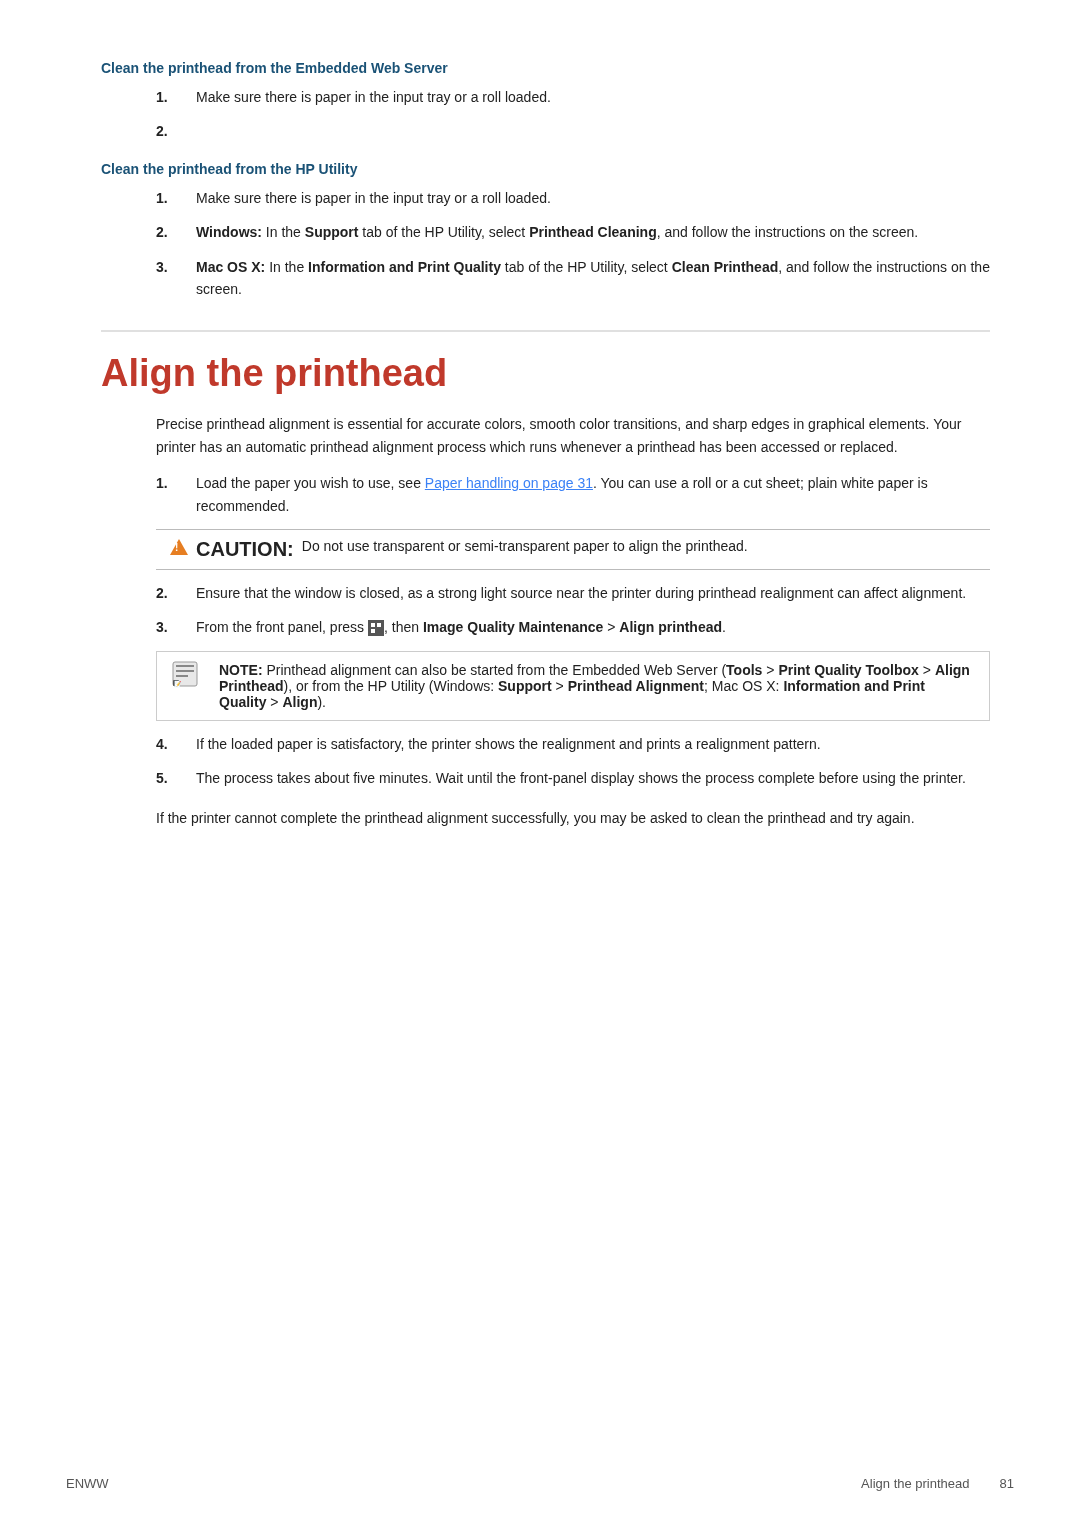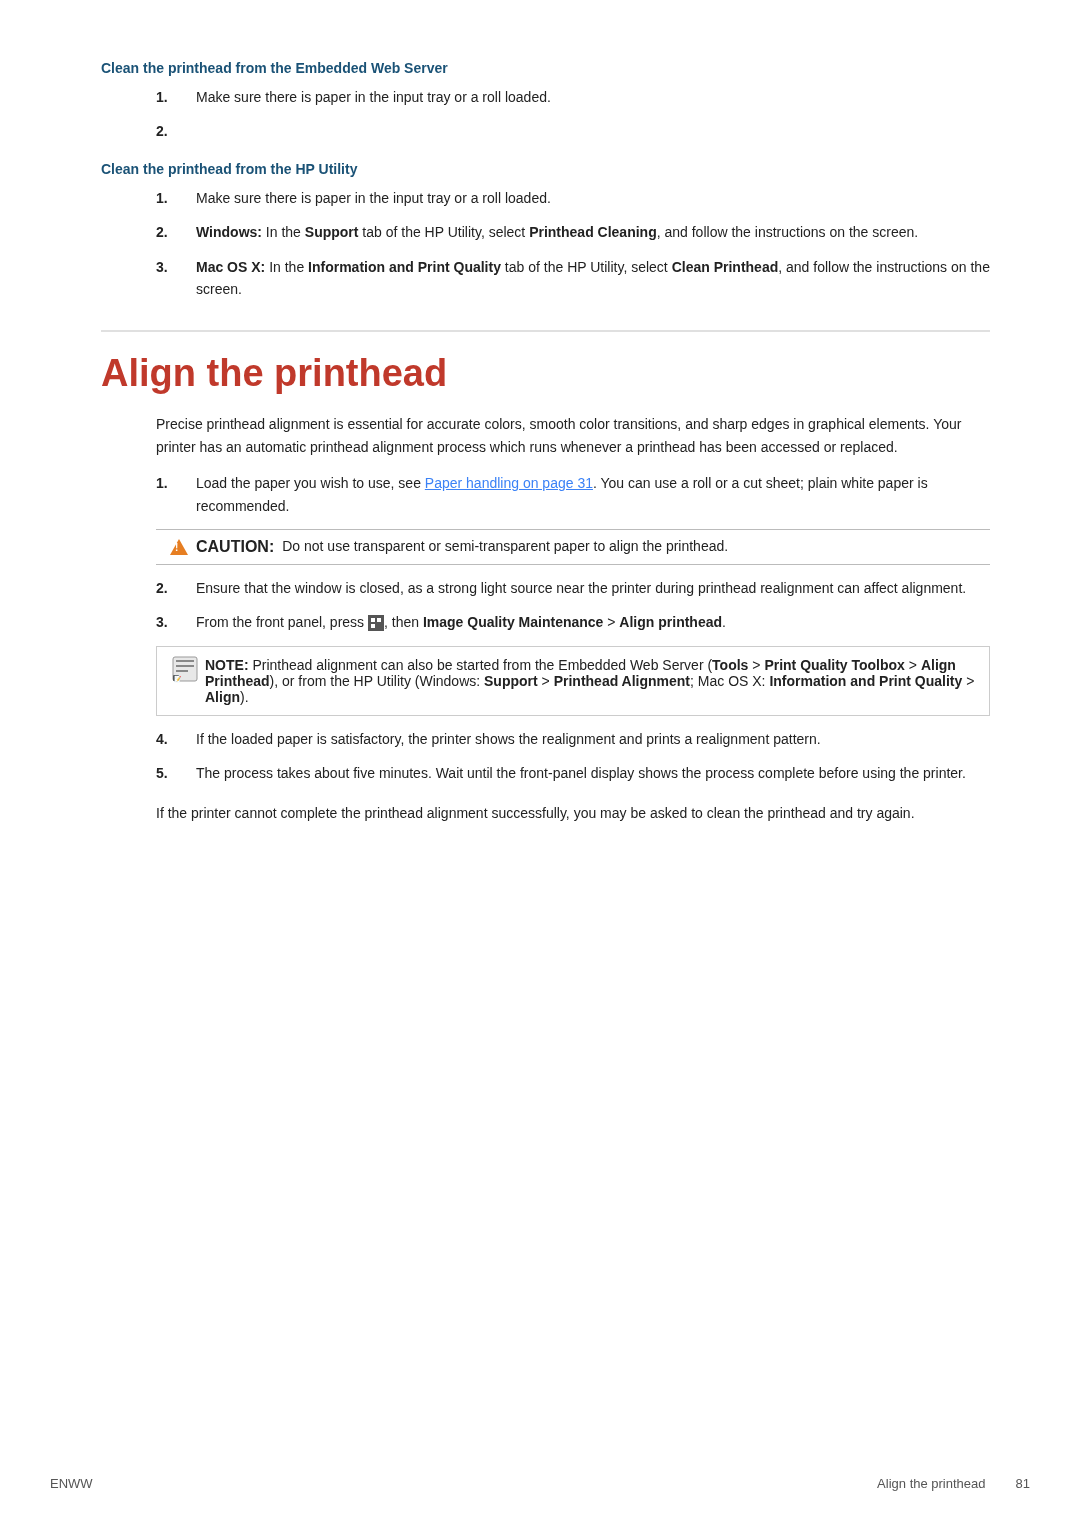--- a/index.html
+++ b/index.html
@@ -44,21 +44,21 @@
       border-bottom: 1px solid #bbb;
       padding: 8px 14px;
       margin: 12px 0 12px 55px;
       display: flex;
       align-items: flex-start;
       gap: 8px;
       background: #fff;
     }
     .caution-label {
       font-weight: bold;
-      font-size: 16px;
+      font-size: 20px;
       color: #222;
       white-space: nowrap;
     }
     .caution-triangle {
       display: inline-block;
       width: 0;
       height: 0;
       border-left: 9px solid transparent;
       border-right: 9px solid transparent;
       border-bottom: 16px solid #e67e22;
@@ -75,21 +75,21 @@
       font-weight: bold;
       color: #fff;
     }
     
     .note-box {
       border: 1px solid #ccc;
       padding: 10px 14px;
       margin: 12px 0 12px 55px;
       display: flex;
       align-items: flex-start;
-      gap: 6px;
+      gap: 20px;
       background: #fff;
     }
     .note-icon {
       width: 28px;
       height: 28px;
       flex-shrink: 0;
       position: relative;
       top: -2px;
     }
     
@@ -98,21 +98,21 @@
       text-decoration: underline;
     }
     
     .footer {
       position: absolute;
       bottom: 36px;
       left: 0;
       right: 0;
       display: flex;
       justify-content: space-between;
-      padding: 0 50px;
+      padding: 0 66px;
       font-size: 13px;
       color: #555;
       margin-top: 24px;
     }
     .footer-right {
       display: flex;
       gap: 30px;
     }
     b, strong {
       font-weight: bold;

